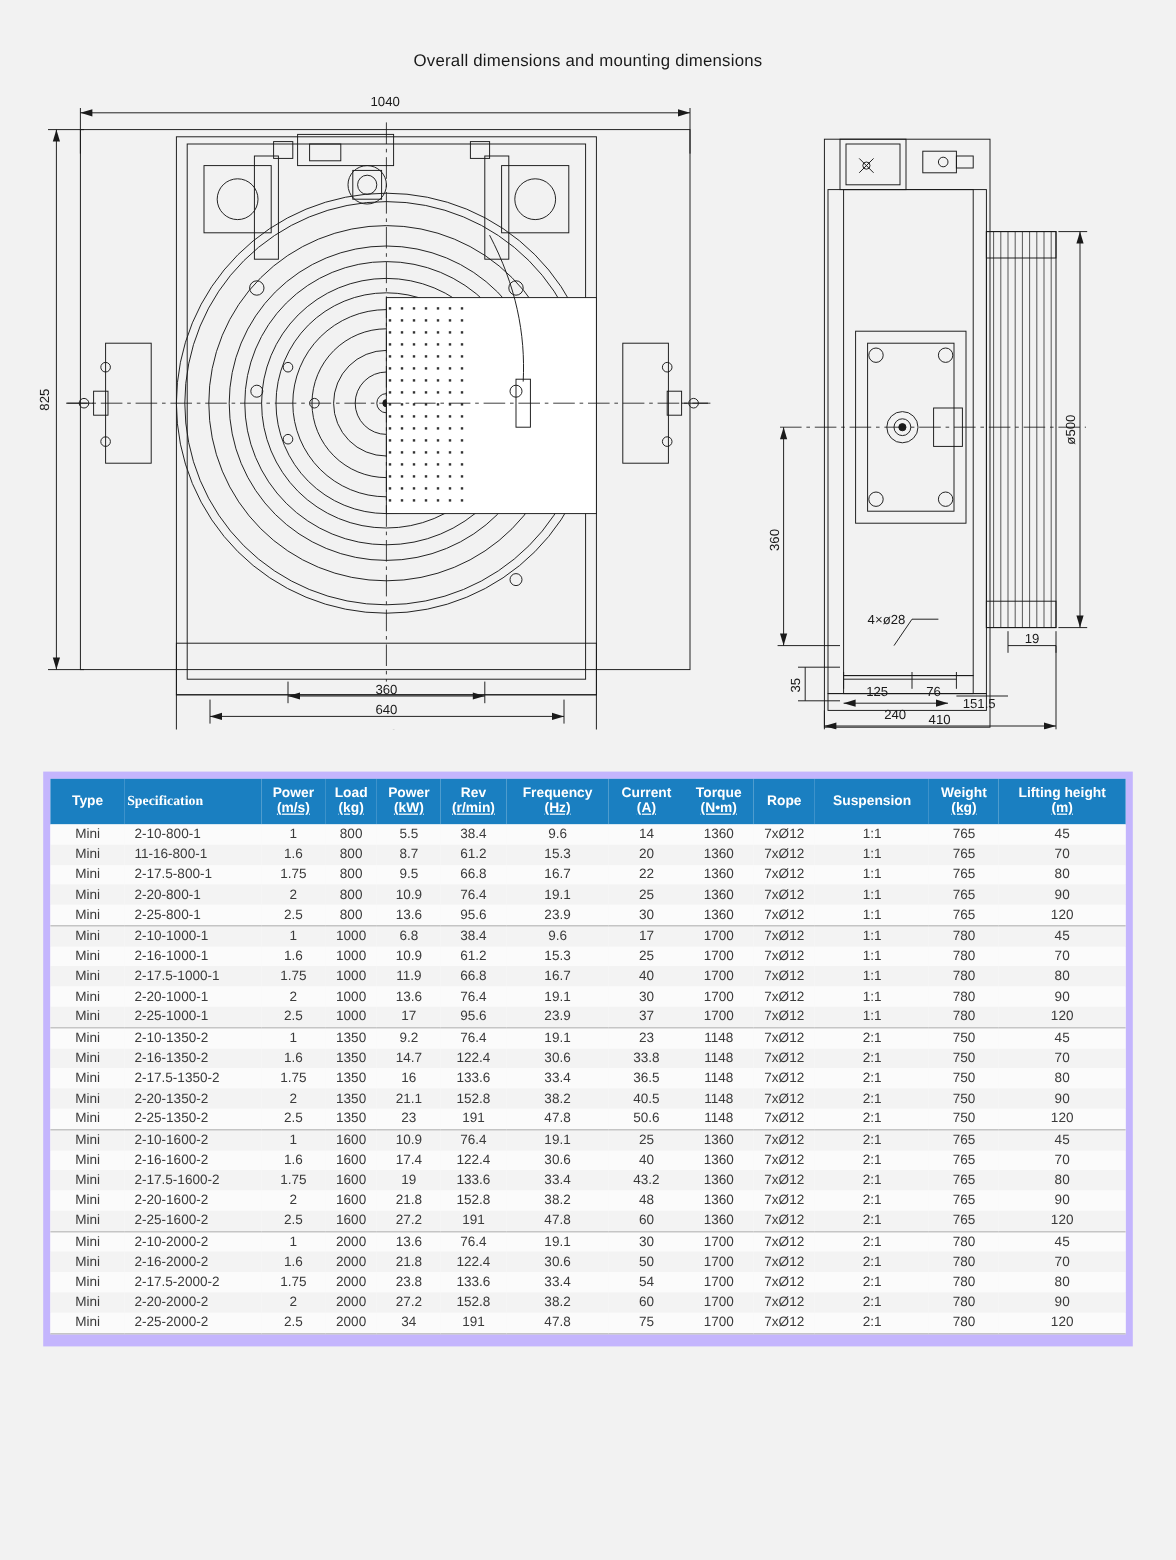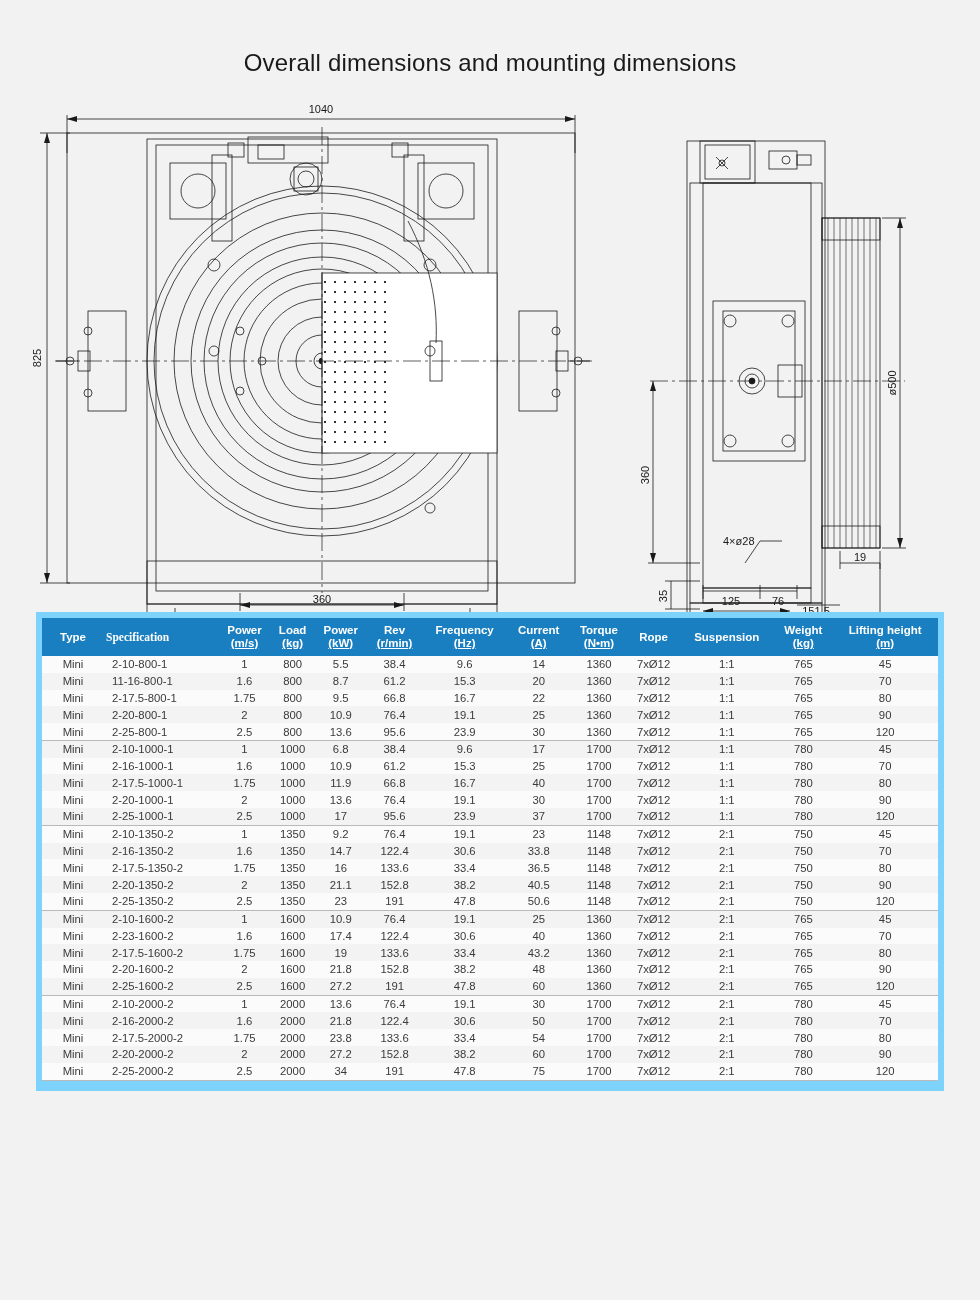--- a/index.html
+++ b/index.html
@@ -10,42 +10,42 @@
     width: 980px;
     height: 1300px;
     background: #f2f2f2;
     font-family: "Liberation Sans", sans-serif;
     color: #222;
     overflow: hidden;
     position: relative;
   }
   .page-title {
     text-align: center;
-    font-size: 24px;
+    font-size: 14px;
     font-weight: 400;
     color: #1a1a1a;
     padding-top: 33px;
     letter-spacing: 0.2px;
   }
   .drawing-area {
     position: relative;
     width: 785px;
     height: 540px;
     margin-top: 10px;
   }
   .drawing-area svg {
     display: block;
   }
   
   .table-wrap {
     position: absolute;
     left: 36px;
-    top: 612px;
+    top: 643px;
     width: 908px;
-    background: #7dd3fc;
+    background: #c4b5fd;
     padding: 6px 6px 10px 6px;
     box-sizing: border-box;
   }
   table.spec {
     border-collapse: collapse;
     width: 896px;
     font-size: 11.5px;
     background: #fbfbfb;
   }
   table.spec thead th {
@@ -717,21 +717,21 @@
           <td>19.1</td>
           <td>25</td>
           <td>1360</td>
           <td>7xØ12</td>
           <td>2:1</td>
           <td>765</td>
           <td>45</td>
         </tr>
         <tr>
           <td class="col-type">Mini</td>
-          <td class="col-spec">2-23-1600-2</td>
+          <td class="col-spec">2-16-1600-2</td>
           <td>1.6</td>
           <td>1600</td>
           <td>17.4</td>
           <td>122.4</td>
           <td>30.6</td>
           <td>40</td>
           <td>1360</td>
           <td>7xØ12</td>
           <td>2:1</td>
           <td>765</td>

